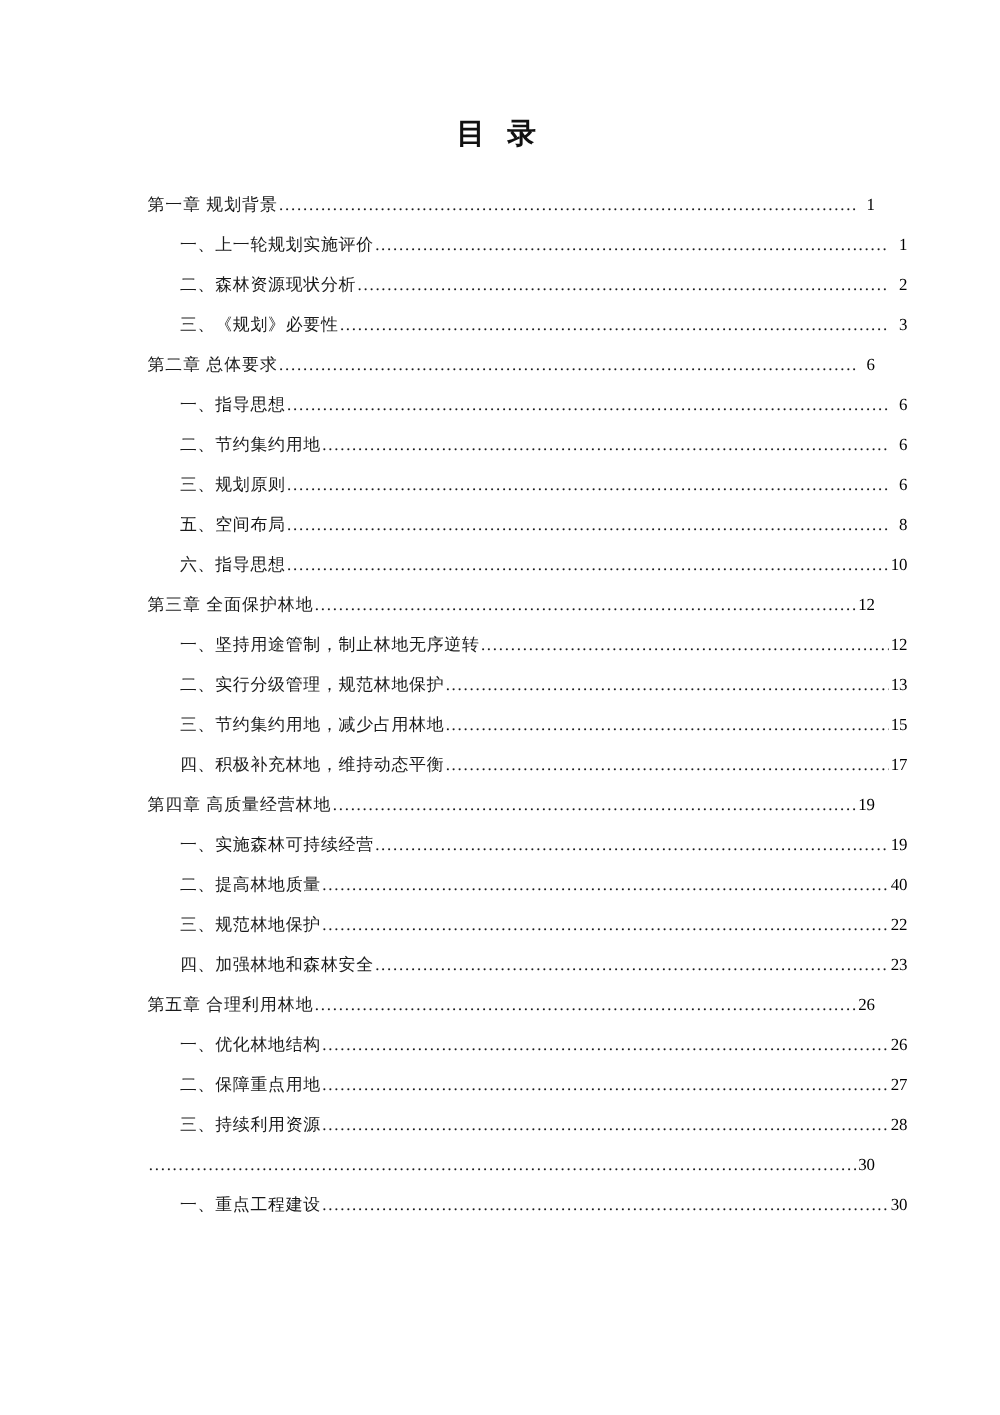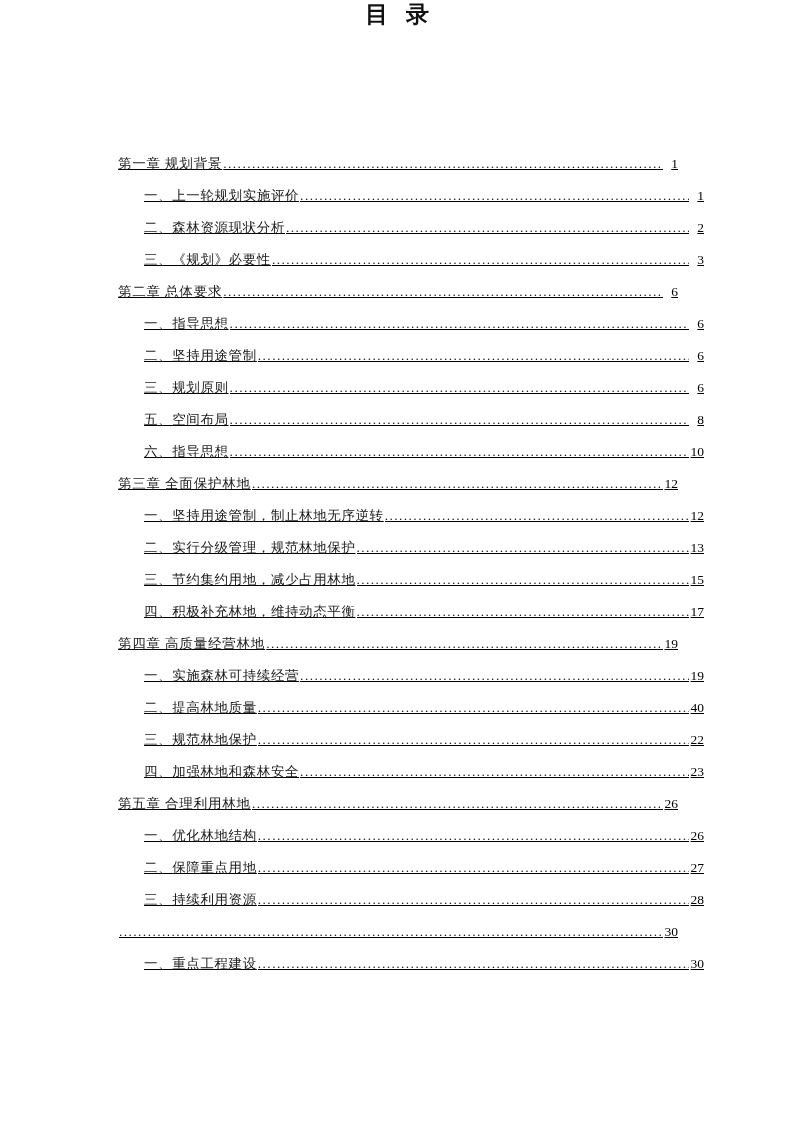--- a/index.html
+++ b/index.html
@@ -22,34 +22,34 @@
     background: #ffffff;
     box-sizing: border-box;
     position: relative;
   }
 
   .toc-title {
     text-align: center;
     font-size: 23px;
     font-weight: bold;
     letter-spacing: 6px;
+    padding-top: 92px;
     line-height: 30px;
     font-family: "Liberation Serif", "DejaVu Serif", serif;
     color: #111111;
   }
 
   .toc-list {
     margin: 0;
     padding: 0;
     list-style: none;
     position: absolute;
     left: 118px;
-    right: 122px;
+    right: 100px;
     top: 148px;
-    text-decoration: underline;
   }
 
   .toc-row {
     display: flex;
     align-items: baseline;
     width: 100%;
     height: 32px;
     font-size: 13.5px;
     line-height: 32px;
     white-space: nowrap;
@@ -127,21 +127,21 @@
         <span class="toc-label">第二章 总体要求</span>
         <span class="toc-leader"></span>
         <span class="toc-page">6</span>
       </li>
       <li class="toc-row level-2">
         <span class="toc-label">一、指导思想</span>
         <span class="toc-leader"></span>
         <span class="toc-page">6</span>
       </li>
       <li class="toc-row level-2">
-        <span class="toc-label">二、坚持用途管制</span>
+        <span class="toc-label">二、节约集约用地</span>
         <span class="toc-leader"></span>
         <span class="toc-page">6</span>
       </li>
       <li class="toc-row level-2">
         <span class="toc-label">三、规划原则</span>
         <span class="toc-leader"></span>
         <span class="toc-page">6</span>
       </li>
       <li class="toc-row level-2">
         <span class="toc-label">五、空间布局</span>

